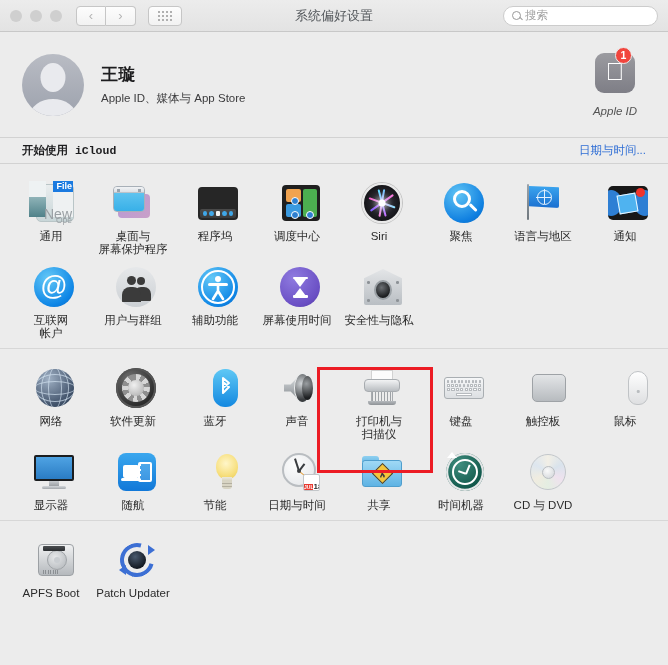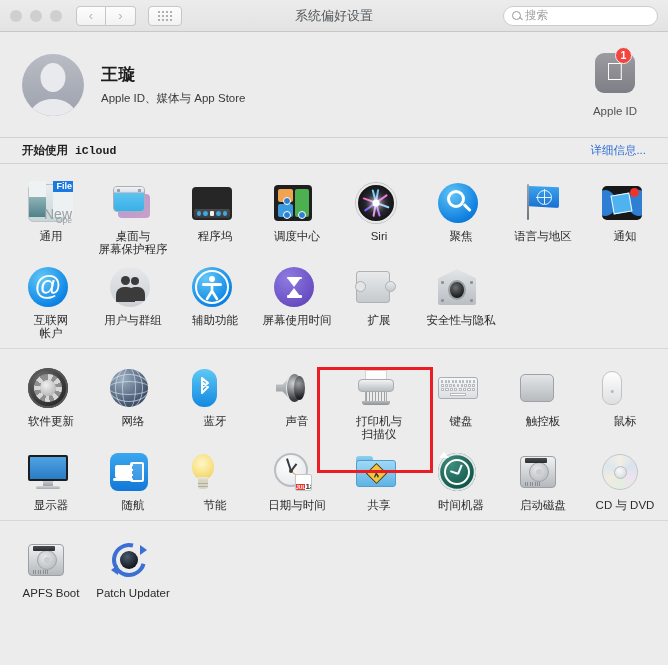--- a/index.html
+++ b/index.html
@@ -82,42 +82,42 @@
     position:relative;
   }
   .appleid-sq .logo{ font-size:25px;color:#fff;line-height:1;margin-top:-3px; }
   .badge{
     position:absolute;top:-6px;right:3px;
     width:17px;height:17px;border-radius:50%;
     background:#f1453d;color:#fff;font-size:10.5px;
     display:flex;align-items:center;justify-content:center;
     border:1.5px solid #ececec; font-weight:bold;
   }
-  .appleid-lbl{ font-size:11.5px;color:#535353;margin-top:12px; }
+  .appleid-lbl{ font-size:11.5px;color:#535353;margin-top:12px;font-style:italic; }
 
   
   .icloud{
     height:27px;border-top:1px solid #d2d2d2;border-bottom:1px solid #d2d2d2;
     display:flex;align-items:center;padding:0 22px;background:#ececec;
   }
   .icloud .lead{ font-size:11.5px;color:#1d1d1f;font-weight:bold;font-family:Liberation Mono, monospace; }
   .icloud .more{ margin-left:auto;font-size:11.5px;color:#2f6ed5; cursor:pointer;}
 
   
   .section{ padding:10px 0 6px; }
   .section + .section{ border-top:1px solid #d7d7d7; }
   .row{ display:flex; padding:0 10px; }
   .cell{
     width:82px; flex:none;
     display:flex;flex-direction:column;align-items:center;
     padding-top:6px; padding-bottom:2px;
     position:relative;
   }
   .ico{ width:46px;height:46px;position:relative;flex:none;
-        display:flex;align-items:center;justify-content:flex-start; }
+        display:flex;align-items:center;justify-content:flex-end; }
   .lbl{ font-size:11.5px;color:#2b2b2b;margin-top:4px;text-align:center;line-height:13px; }
 
   .highlight-box{
     position:absolute;
     border:3px solid #ec1c24;
     left:317px; top:367px; width:116px; height:106px;
     pointer-events:none; z-index:20;
   }
 
   
@@ -499,21 +499,21 @@
     <div class="appleid-sq">
       <span class="logo"></span>
       <span class="badge">1</span>
     </div>
     <div class="appleid-lbl">Apple ID</div>
   </div>
 </div>
 
 <div class="icloud">
   <span class="lead">开始使用 iCloud</span>
-  <span class="more">详细信息...</span>
+  <span class="more">日期与时间...</span>
 </div>
 
 <div id="grid-root">
     <div class="section">
       <div class="row">
         <div class="cell">
           <div class="ico">
             <span class="i-general">
               <span class="g-menu"></span>
               <span class="g-hl"></span>
@@ -650,63 +650,53 @@
               <span class="hg">
                 <span class="tri"></span>
                 <span class="tri2"></span>
               </span>
             </span>
           </div>
           <div class="lbl">屏幕使用时间</div>
         </div>
         <div class="cell">
           <div class="ico">
-            <span class="i-ext">
-              <span class="base"></span>
-              <span class="knob k-r"></span>
-              <span class="hole"></span>
-            </span>
-          </div>
-          <div class="lbl">扩展</div>
-        </div>
-        <div class="cell">
-          <div class="ico">
             <span class="i-sec">
               <span class="house"></span>
               <span class="lens"></span>
     <span class="sc s1"></span>
               <span class="sc s2"></span>
               <span class="sc s3"></span>
               <span class="sc s4"></span>
             </span>
           </div>
           <div class="lbl">安全性与隐私</div>
         </div>
       </div>
     </div>
     <div class="section">
       <div class="row">
         <div class="cell">
           <div class="ico">
-            <span class="i-swupd">
-              <span class="gear"></span>
-            </span>
-          </div>
-          <div class="lbl">软件更新</div>
-        </div>
-        <div class="cell">
-          <div class="ico">
             <span class="i-net">
               <span class="m m1"></span>
               <span class="m m2"></span>
     <span class="m m3"></span>
               <span class="m m4"></span>
             </span>
           </div>
           <div class="lbl">网络</div>
+        </div>
+        <div class="cell">
+          <div class="ico">
+            <span class="i-swupd">
+              <span class="gear"></span>
+            </span>
+          </div>
+          <div class="lbl">软件更新</div>
         </div>
         <div class="cell">
           <div class="ico">
             <span class="i-bt">
               <svg width="14" height="24" viewBox="0 0 14 24">
     <path d="M4 6 L10 11 L4 17 L4 2 L10 7 L4 12" stroke="#fff" stroke-width="2" fill="none" stroke-linejoin="round" stroke-linecap="round"></path>
               </svg>
             </span>
           </div>
           <div class="lbl">蓝牙</div>
@@ -848,48 +838,37 @@
           <div class="ico">
             <span class="i-tm">
               <span class="fc"></span>
               <span class="arw"></span>
             </span>
           </div>
           <div class="lbl">时间机器</div>
         </div>
         <div class="cell">
           <div class="ico">
+            <span class="i-cd"></span>
+          </div>
+          <div class="lbl">CD 与 DVD</div>
+        </div>
+      </div>
+    </div>
+    <div class="section">
+      <div class="row">
+        <div class="cell">
+          <div class="ico">
             <span class="i-hdd">
               <span class="plat"></span>
               <span class="hub"></span>
     <span class="lbl2"></span>
               <span class="vent"></span>
             </span>
           </div>
-          <div class="lbl">启动磁盘</div>
-        </div>
-        <div class="cell">
-          <div class="ico">
-            <span class="i-cd"></span>
-          </div>
-          <div class="lbl">CD 与 DVD</div>
-        </div>
-      </div>
-    </div>
-    <div class="section">
-      <div class="row">
-        <div class="cell">
-          <div class="ico">
-            <span class="i-hdd">
-              <span class="plat"></span>
-              <span class="hub"></span>
-    <span class="lbl2"></span>
-              <span class="vent"></span>
-            </span>
-          </div>
           <div class="lbl">APFS Boot</div>
         </div>
         <div class="cell">
           <div class="ico">
             <span class="i-patch">
               <span class="ring2"></span>
               <span class="orb"></span>
     <span class="a1"></span>
               <span class="a2"></span>
             </span>

